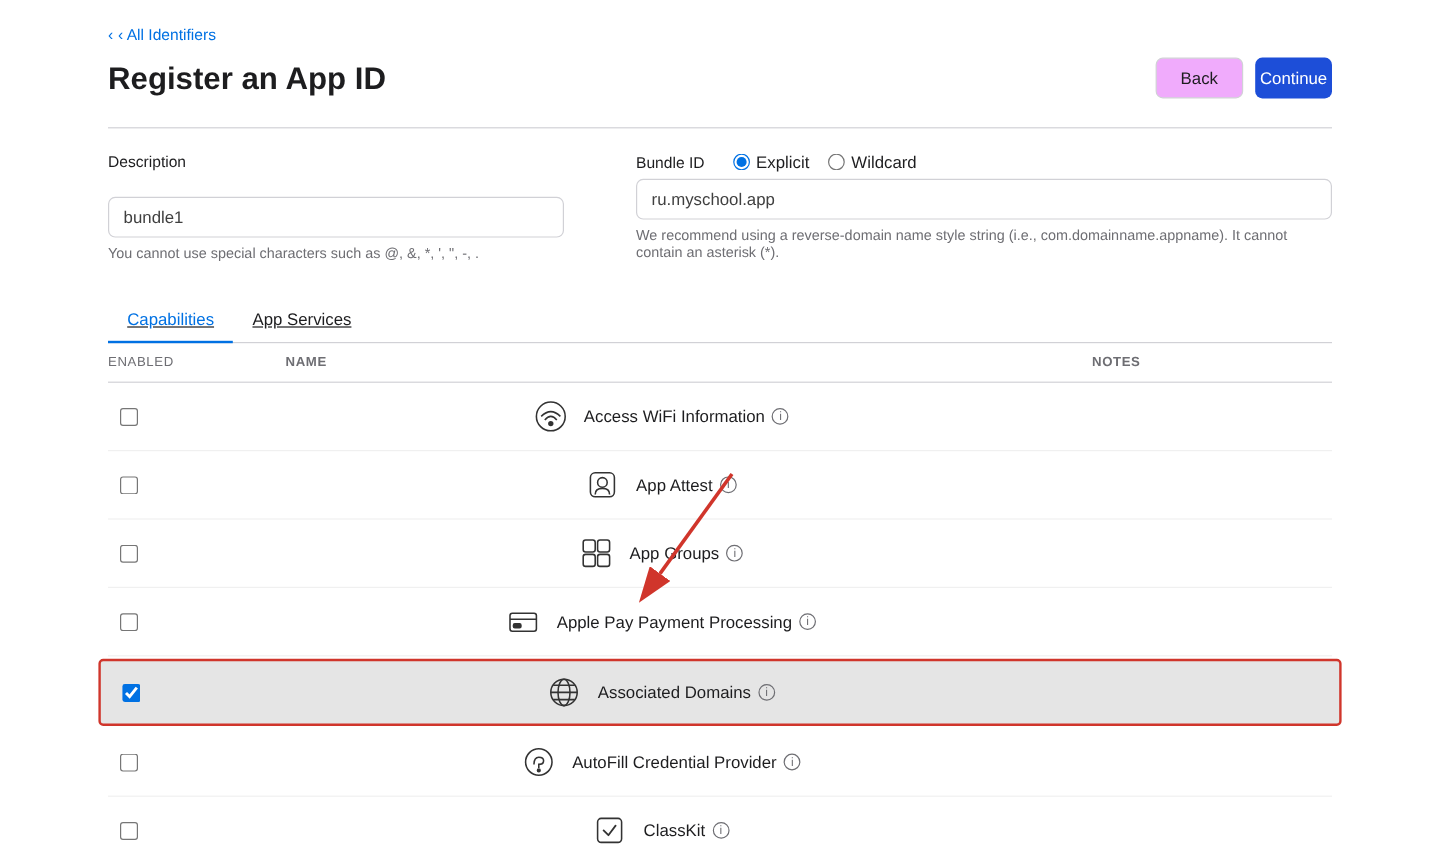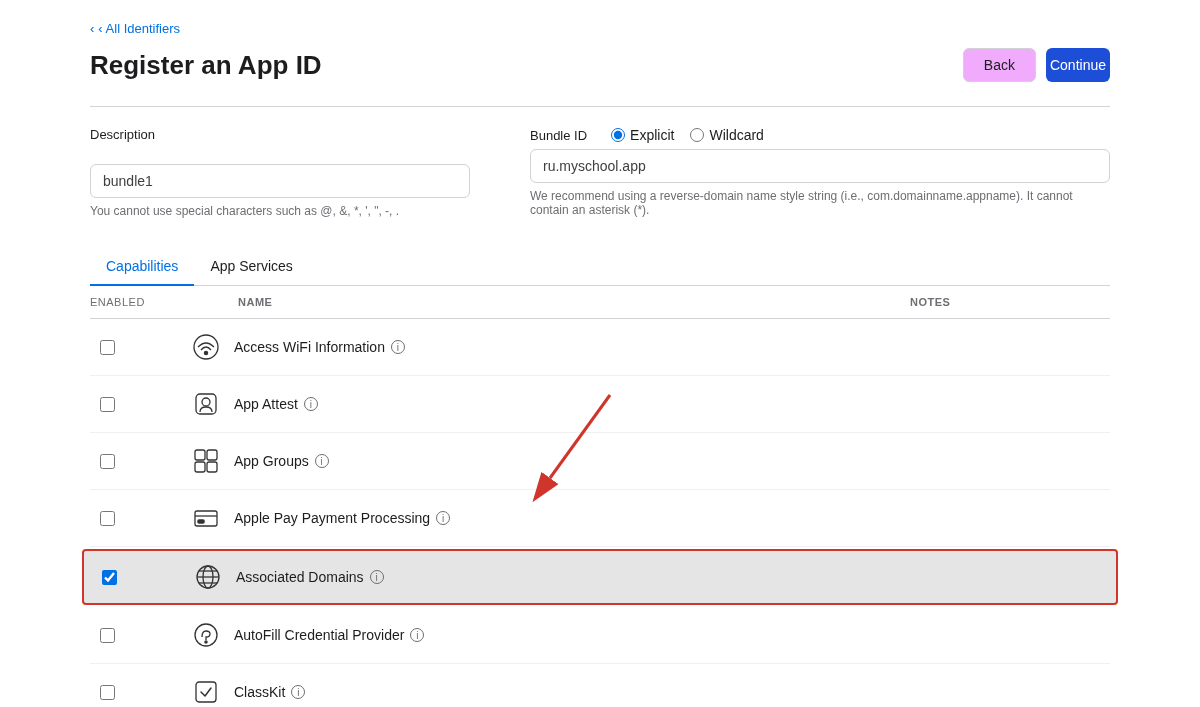--- a/index.html
+++ b/index.html
@@ -115,20 +115,21 @@
     .radio-option input[type="radio"] {
       accent-color: #0071e3;
       width: 14px;
       height: 14px;
     }
     
     .tabs {
       display: flex;
       border-bottom: 1px solid #d1d1d6;
       margin-bottom: 0;
+      text-decoration: underline;
     }
     .tab {
       padding: 10px 16px;
       font-size: 14px;
       cursor: pointer;
       border-bottom: 2px solid transparent;
       margin-bottom: -1px;
       color: #1d1d1f;
     }
     .tab.active {
@@ -189,20 +190,21 @@
       width: 15px;
       height: 15px;
       accent-color: #0071e3;
       cursor: pointer;
     }
     .name-cell {
       flex: 1;
       display: flex;
       align-items: center;
       gap: 12px;
+      justify-content: center;
     }
     .cap-icon {
       width: 32px;
       height: 32px;
       display: flex;
       align-items: center;
       justify-content: center;
       font-size: 20px;
     }
     .cap-name {

